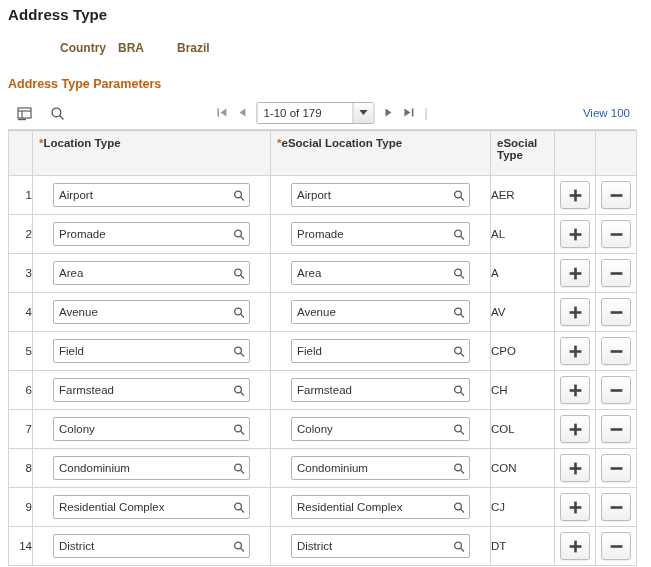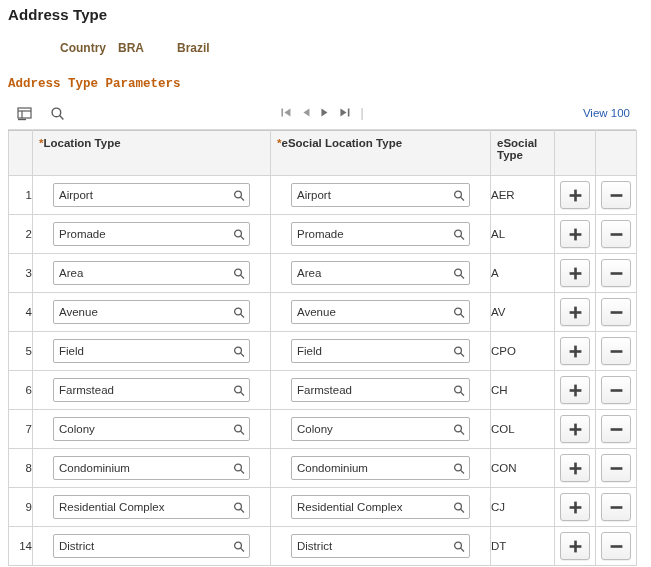--- a/index.html
+++ b/index.html
@@ -47,21 +47,20 @@
     font-weight: bold;
     font-size: 12px;
     text-align: right;
   }
 
   .section-title {
     color: #c0600f;
     font-weight: bold;
     font-size: 12.5px;
     padding: 22px 0 0 8px;
-    font-family: Liberation Mono, monospace;
   }
 
   .grid-wrap {
     margin: 6px 8px 0 8px;
     width: 628px;
   }
 
   .grid-toolbar {
     display: flex;
     align-items: center;
@@ -289,20 +288,28 @@
         <svg width="11" height="11" viewBox="0 0 11 11" fill="#9a9a9a">
             <rect x="1" y="1.5" width="1.6" height="8"></rect>
             <polygon points="10,1.5 10,9.5 4,5.5"></polygon>
           </svg>
       </span>
       <span class="nav-arrow dim">
         <svg width="9" height="11" viewBox="0 0 9 11" fill="#9a9a9a">
             <polygon points="8,1.5 8,9.5 2,5.5"></polygon>
           </svg>
       </span>
+      <div class="range-select">
+        <span>1-10 of 179</span>
+        <span class="caret-box">
+          <svg width="8" height="6" viewBox="0 0 8 6" fill="#444">
+              <polygon points="0,0 8,0 4,5"></polygon>
+            </svg>
+        </span>
+      </div>
       <span class="nav-arrow">
         <svg width="9" height="11" viewBox="0 0 9 11" fill="#6f6f6f">
             <polygon points="1,1.5 1,9.5 7,5.5"></polygon>
           </svg>
       </span>
       <span class="nav-arrow">
         <svg width="11" height="11" viewBox="0 0 11 11" fill="#6f6f6f">
             <polygon points="1,1.5 1,9.5 7,5.5"></polygon>
             <rect x="8.4" y="1.5" width="1.6" height="8"></rect>
           </svg>

